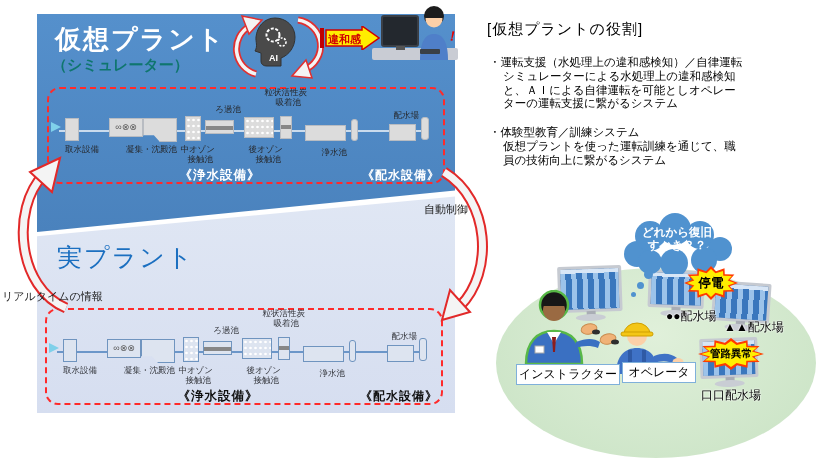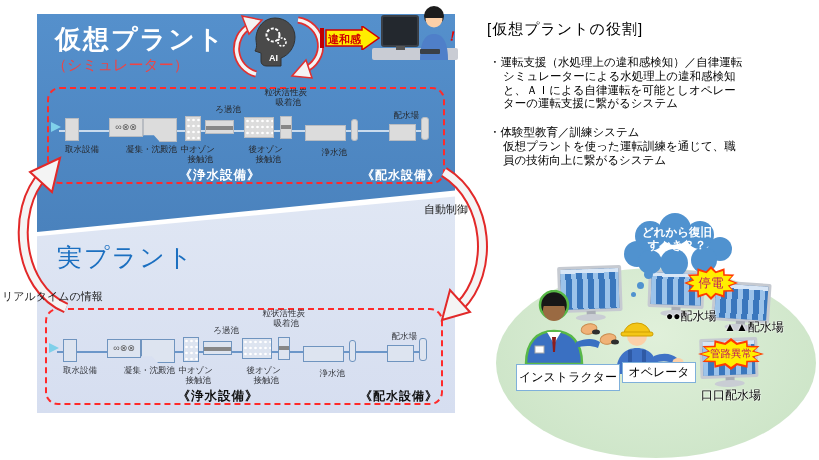--- a/index.html
+++ b/index.html
@@ -9,21 +9,21 @@
   .abs{position:absolute}
 
   
   .panel-top{left:37px;top:14px;width:418px;height:218px;
     background:linear-gradient(180deg,#5590cc,#4a82bd);
     clip-path:polygon(0 0,100% 0,100% 81%,0 100%);z-index:1}
   .panel-bottom{left:37px;top:192px;width:418px;height:221px;
     background:linear-gradient(180deg,#e0e7f4,#d6def0);
     clip-path:polygon(0 20%,100% 2%,100% 100%,0 100%);z-index:1}
   .vp-title{left:55px;top:22px;color:#fff;font-size:26px;font-weight:bold;letter-spacing:2px;z-index:3}
-  .vp-sub{left:52px;top:56px;color:#ef4444;font-size:15px;font-weight:normal;z-index:3}
+  .vp-sub{left:52px;top:56px;color:#0f766e;font-size:15px;font-weight:bold;z-index:3}
   .rp-title{left:57px;top:241px;color:#1b6fc0;font-size:25px;font-weight:normal;letter-spacing:2px;z-index:3}
   .auto-ctrl{left:424px;top:202px;font-size:11px;color:#1a1a1a;z-index:3}
   .rt-info{left:2px;top:289px;font-size:11px;color:#1a1a1a;z-index:7}
 
   
   .dashedbox{width:398px;height:97px;border:2px dashed #ff2a2a;border-radius:13px;z-index:2}
   .dashedbox .connector{position:absolute;left:10px;right:16px;top:41px;height:2px}
   .flow-dark .connector{background:rgba(255,255,255,.7)}
   .flow-light .connector{background:#6b96c9}
   .unit{position:absolute}
@@ -59,21 +59,21 @@
   .monitor .base{width:30px;height:7px;background:#c9cdd4;border-radius:50%;margin:-2px auto 0}
   .cloud-text{left:625px;top:226px;width:104px;text-align:center;color:#fff;font-weight:bold;
     font-size:11.5px;line-height:13px;z-index:7}
   .bubble{border-radius:50%;background:#5092cf;z-index:6}
   .burst{z-index:9}
   .burst .burst-outer{position:absolute;inset:0;background:#ff3b00;
     clip-path:polygon(100% 50%,84.8% 59.3%,93.3% 75%,75.5% 75.5%,75% 93.3%,59.3% 84.8%,50% 100%,40.7% 84.8%,25% 93.3%,24.5% 75.5%,6.7% 75%,15.2% 59.3%,0% 50%,15.2% 40.7%,6.7% 25%,24.5% 24.5%,25% 6.7%,40.7% 15.2%,50% 0%,59.3% 15.2%,75% 6.7%,75.5% 24.5%,93.3% 25%,84.8% 40.7%)}
   .burst .burst-inner{position:absolute;inset:3px;background:#ffee00;
     clip-path:polygon(100% 50%,84.8% 59.3%,93.3% 75%,75.5% 75.5%,75% 93.3%,59.3% 84.8%,50% 100%,40.7% 84.8%,25% 93.3%,24.5% 75.5%,6.7% 75%,15.2% 59.3%,0% 50%,15.2% 40.7%,6.7% 25%,24.5% 24.5%,25% 6.7%,40.7% 15.2%,50% 0%,59.3% 15.2%,75% 6.7%,75.5% 24.5%,93.3% 25%,84.8% 40.7%)}
   .burst span{position:absolute;inset:0;display:flex;align-items:center;justify-content:center;
-    color:#be185d;font-weight:normal}
+    color:#000000;font-weight:bold}
   .station{position:absolute;font-size:12px;color:#000;white-space:nowrap;z-index:8;
     text-shadow:0 0 2px #fff,0 0 2px #fff}
   .rolebox{position:absolute;background:#fff;border:1px solid #7fb0da;display:flex;
     align-items:center;justify-content:center;font-size:12px;color:#000;z-index:10;white-space:nowrap}
 </style>
 </head>
 <body>
 
 <div class="canvas">
 
@@ -290,16 +290,16 @@
   <div class="abs burst" style="left:698px;top:338px;width:66px;height:32px">
     <div class="burst-outer"></div>
       <div class="burst-inner"></div>
     <span style="font-size:10.5px">管路異常</span>
   </div>
 
   <div class="station" style="left:666px;top:308px">●●配水場</div>
   <div class="station" style="left:724px;top:319px">▲▲配水場</div>
   <div class="station" style="left:701px;top:387px">口口配水場</div>
 
-  <div class="rolebox" style="left:516px;top:364px;width:104px;height:27px">インストラクター</div>
+  <div class="rolebox" style="left:516px;top:364px;width:104px;height:21px">インストラクター</div>
   <div class="rolebox" style="left:622px;top:362px;width:74px;height:21px">オペレータ</div>
 
 </div>
 
 </body></html>

